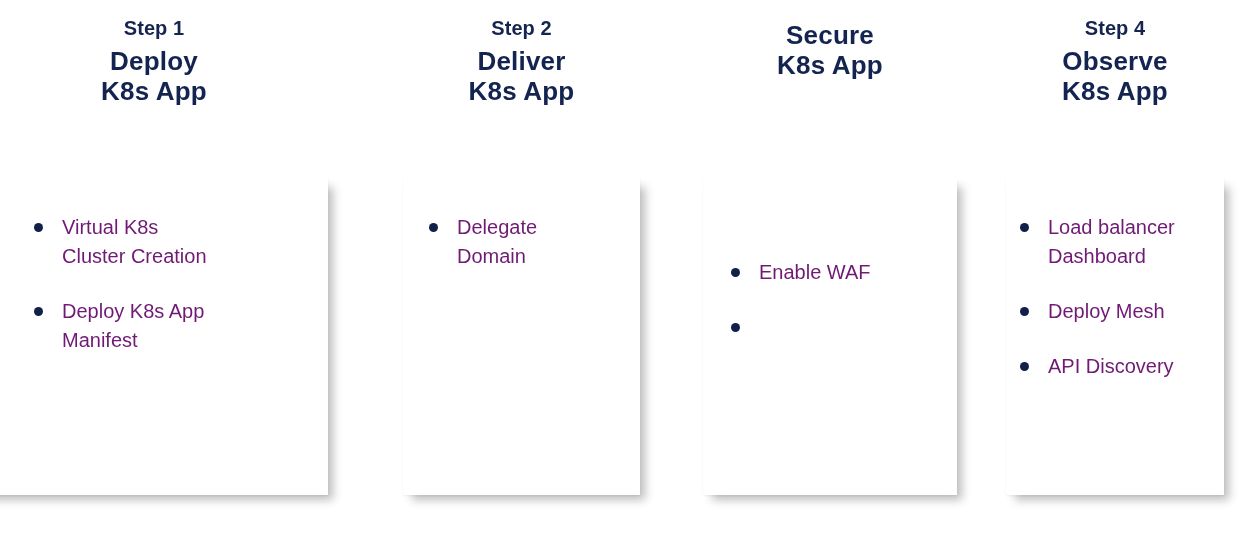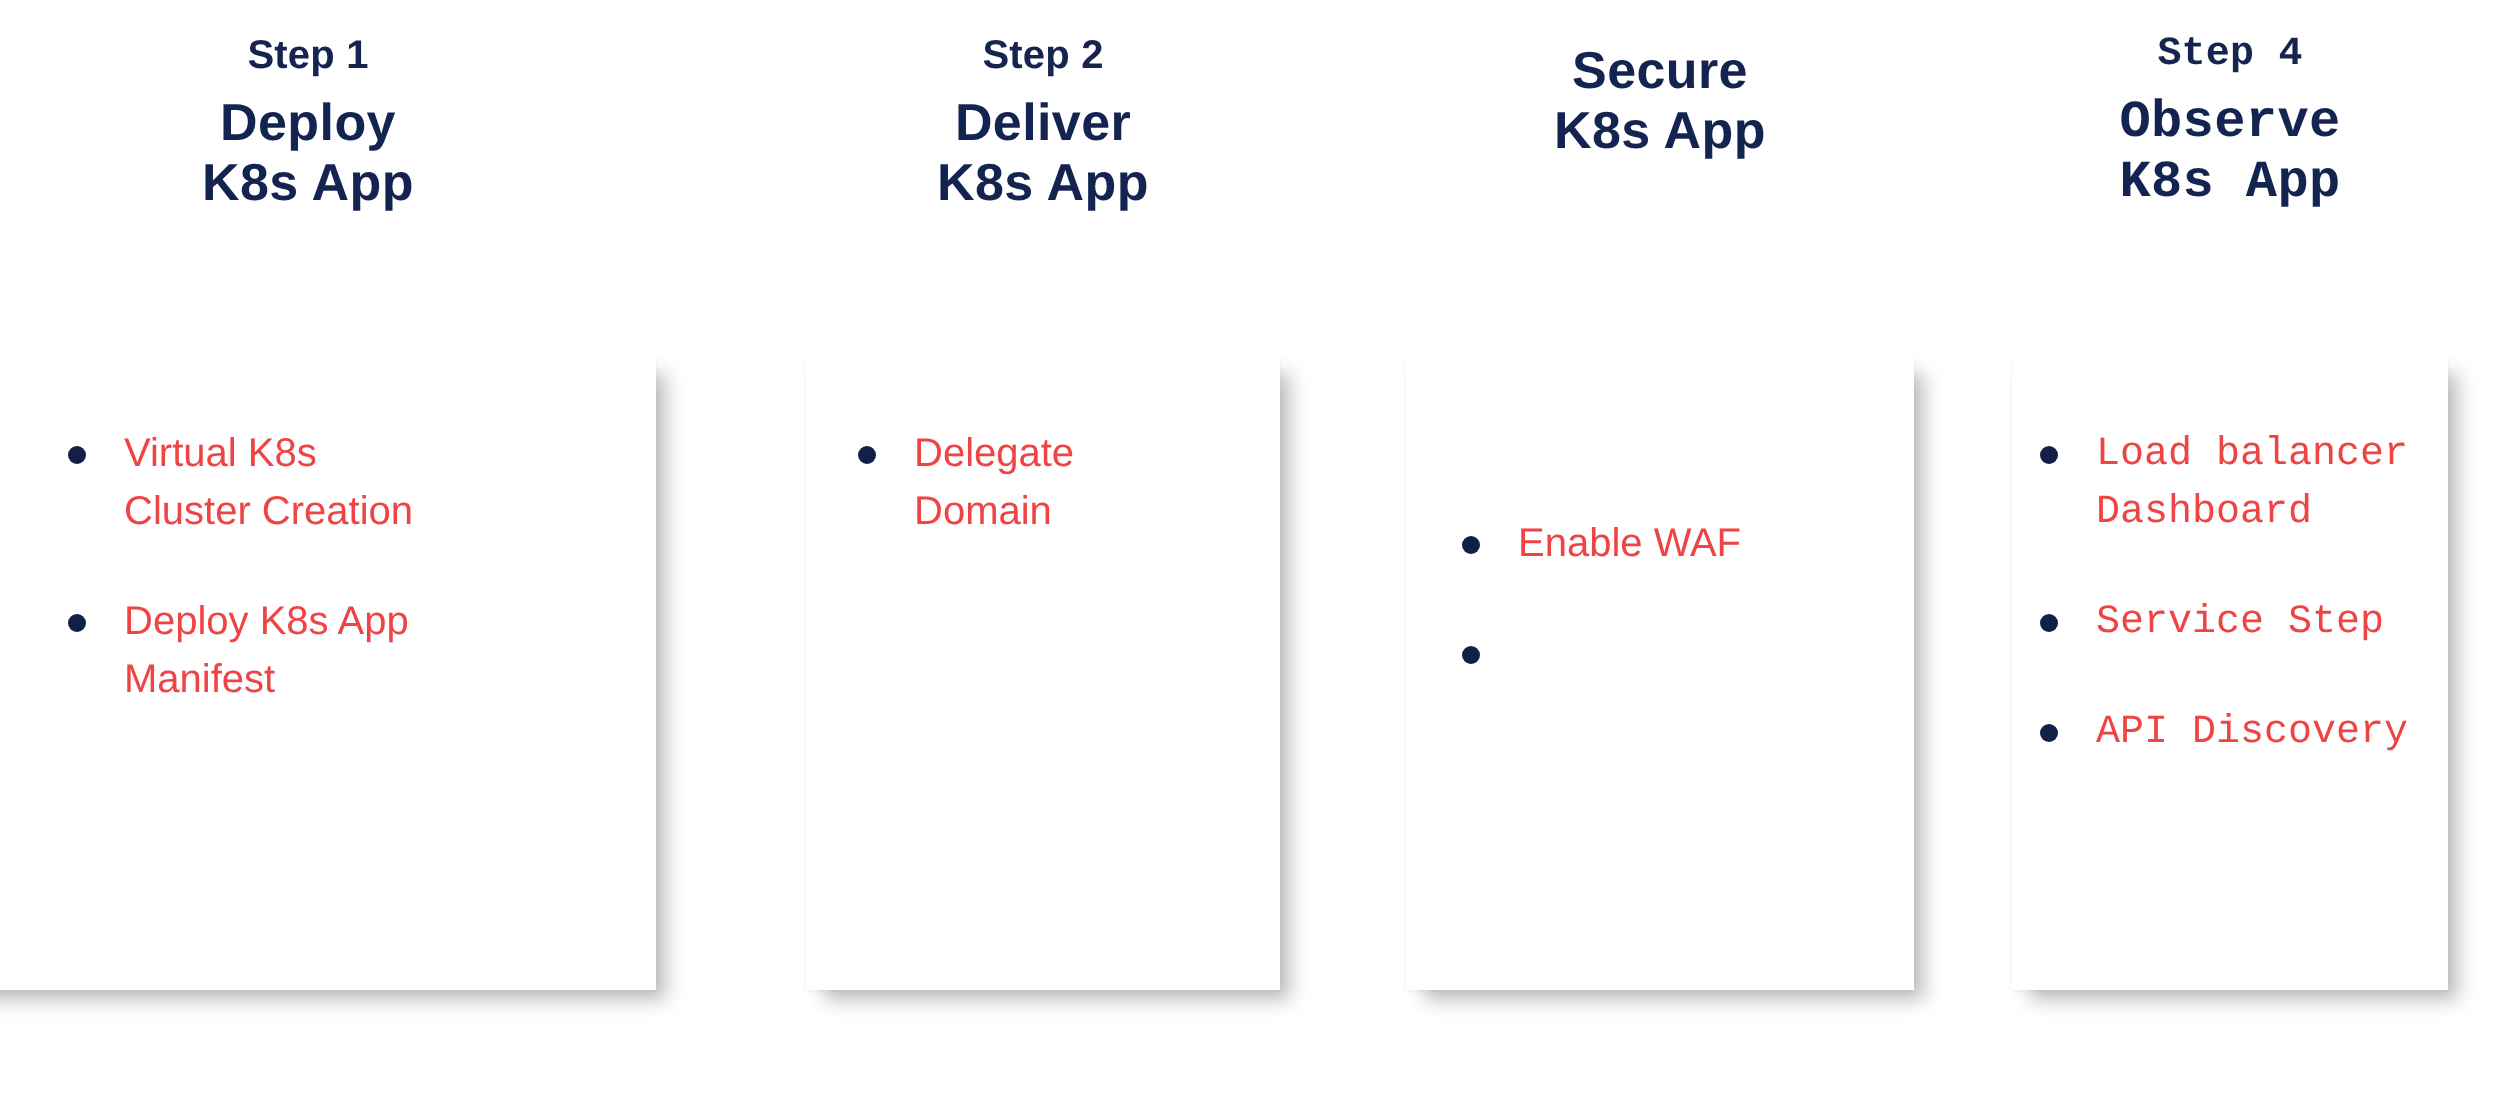--- a/index.html
+++ b/index.html
@@ -23,21 +23,21 @@
   
   .step-column {
     position: absolute;
     top: 0;
     height: 548px;
   }
 
   .step-column.col-0 { left: -20px;  width: 348px; }
   .step-column.col-1 { left: 403px;  width: 237px; }
   .step-column.col-2 { left: 703px;  width: 254px; }
-  .step-column.col-3 { left: 1006px; width: 218px; font-family: Liberation Mono, monospace; }
+  .step-column.col-3 { left: 1006px; width: 218px; }
 
   
   .step-header {
     position: absolute;
     top: 18px;
     left: 0;
     width: 100%;
     text-align: center;
     color: #16254f;
     line-height: 1.0;
@@ -87,21 +87,21 @@
   .step-column.col-1 .bullet-list { left: 22px;  width: 210px; }
   .step-column.col-2 .bullet-list { left: 24px;  width: 228px; margin-top: 45px; }
   .step-column.col-3 .bullet-list { left: 10px;  width: 208px; }
 
   .bullet-item {
     position: relative;
     padding-left: 32px;
     margin-bottom: 26px;
     font-size: 20px;
     line-height: 29px;
-    color: #ef4444;
+    color: #701a75;
     font-weight: 400;
   }
 
   .bullet-item:last-child { margin-bottom: 0; }
 
   .bullet-dot {
     position: absolute;
     left: 4px;
     top: 10px;
     width: 9px;
@@ -182,21 +182,21 @@
     </div>
     <div class="step-card">
       <ul class="bullet-list">
         <li class="bullet-item">
           <span class="bullet-dot"></span>
           <span class="bullet-text">Load balancer
 Dashboard</span>
         </li>
         <li class="bullet-item">
           <span class="bullet-dot"></span>
-          <span class="bullet-text">Service Step</span>
+          <span class="bullet-text">Deploy Mesh</span>
         </li>
         <li class="bullet-item">
           <span class="bullet-dot"></span>
           <span class="bullet-text">API Discovery</span>
         </li>
       </ul>
     </div>
   </div>
 
 </div>

